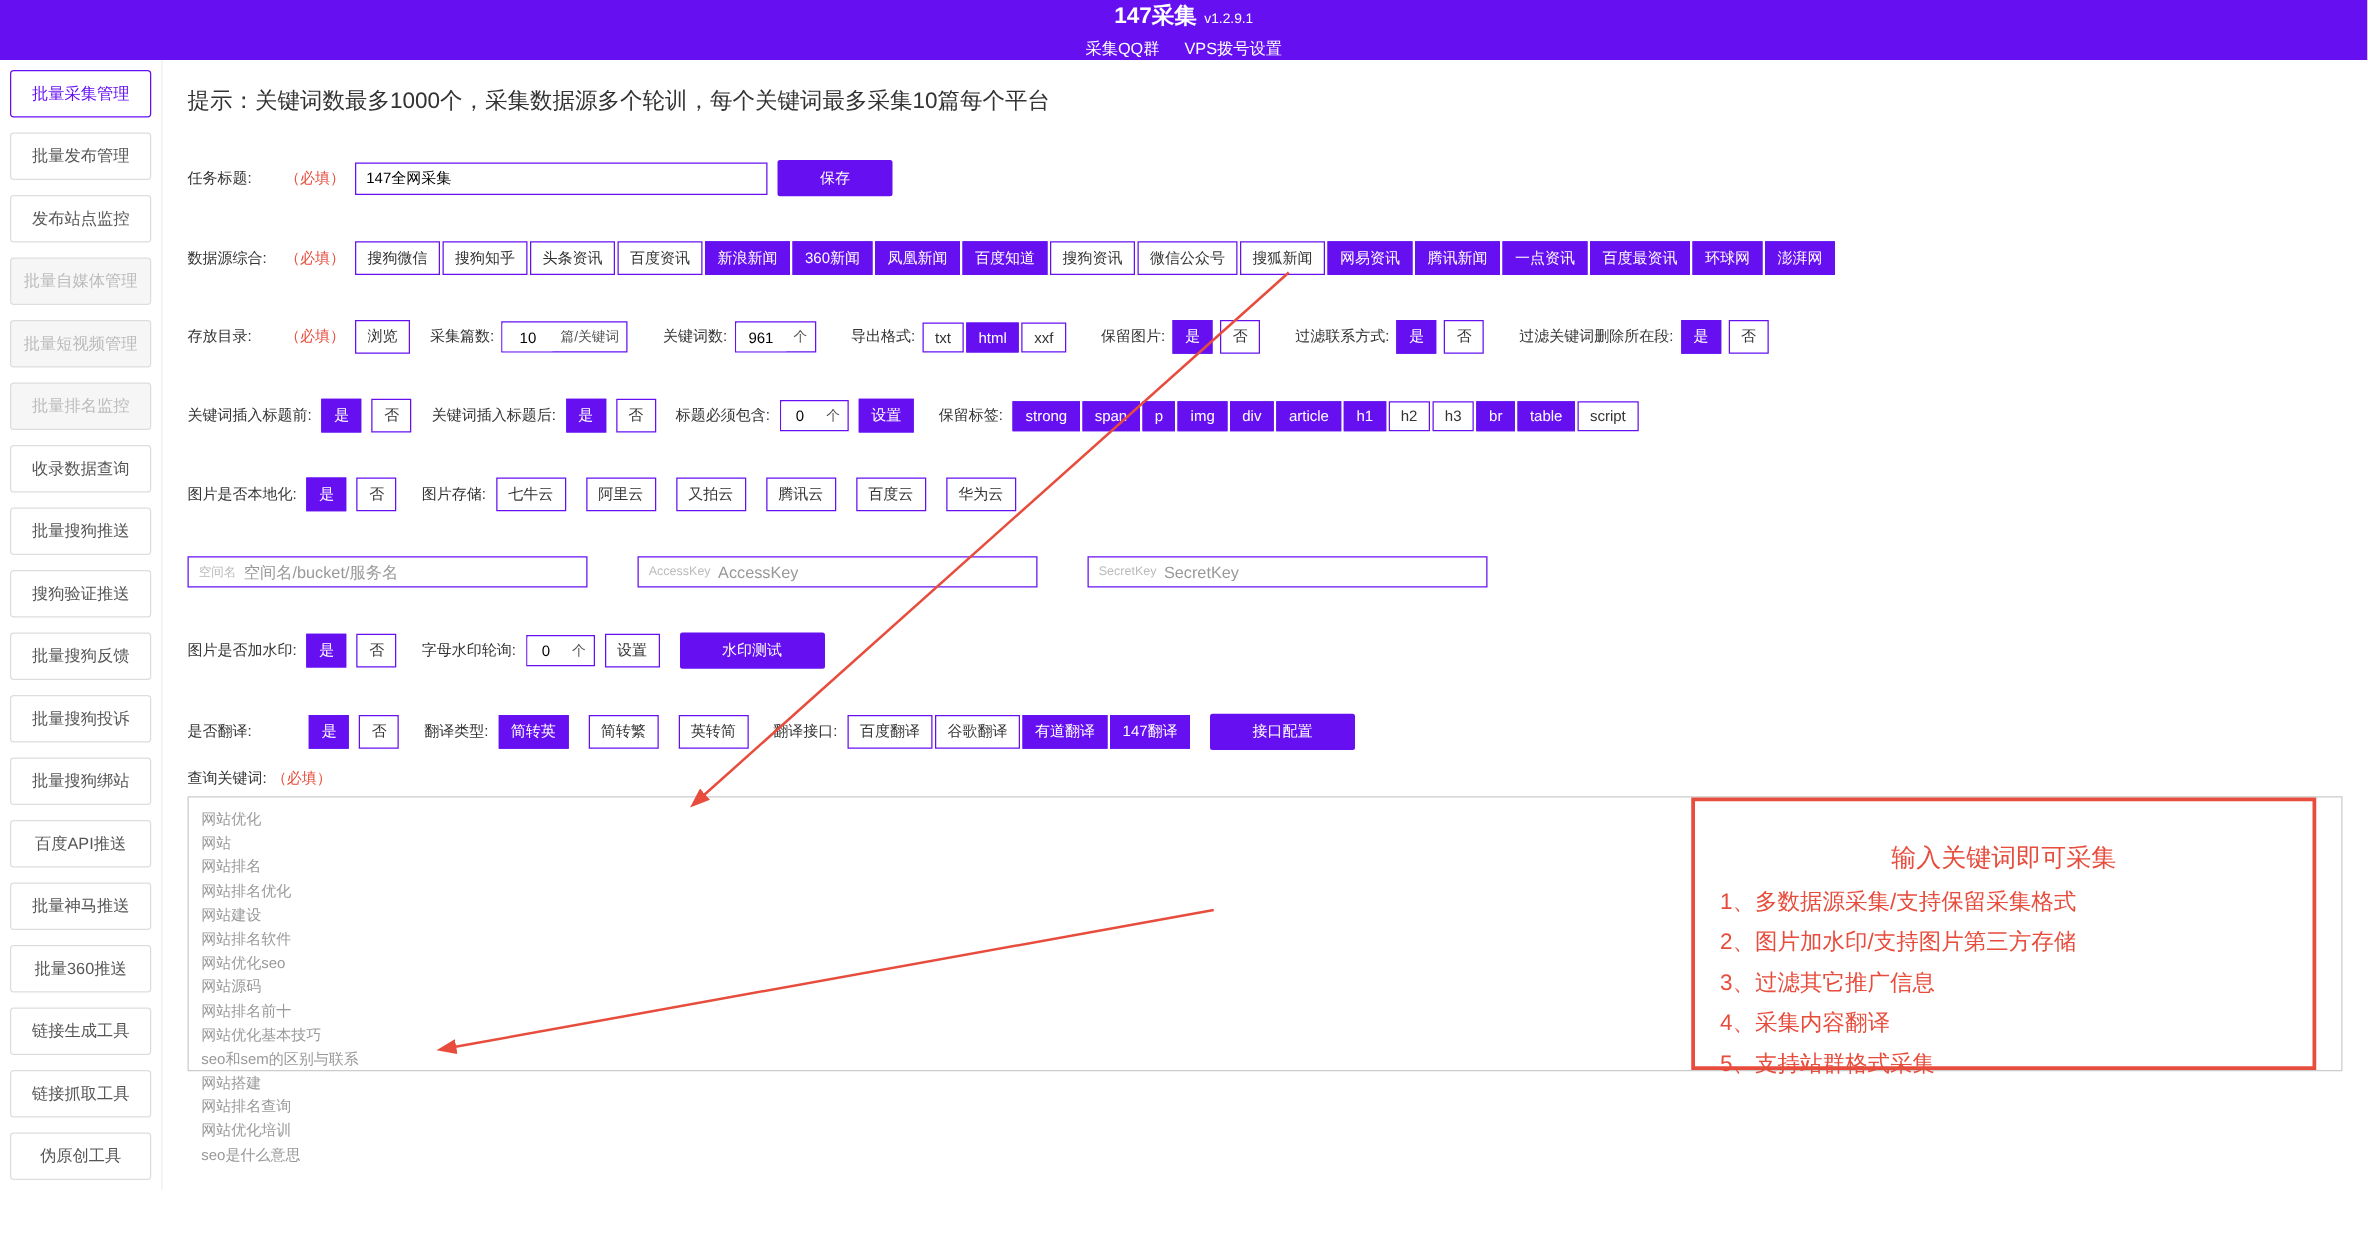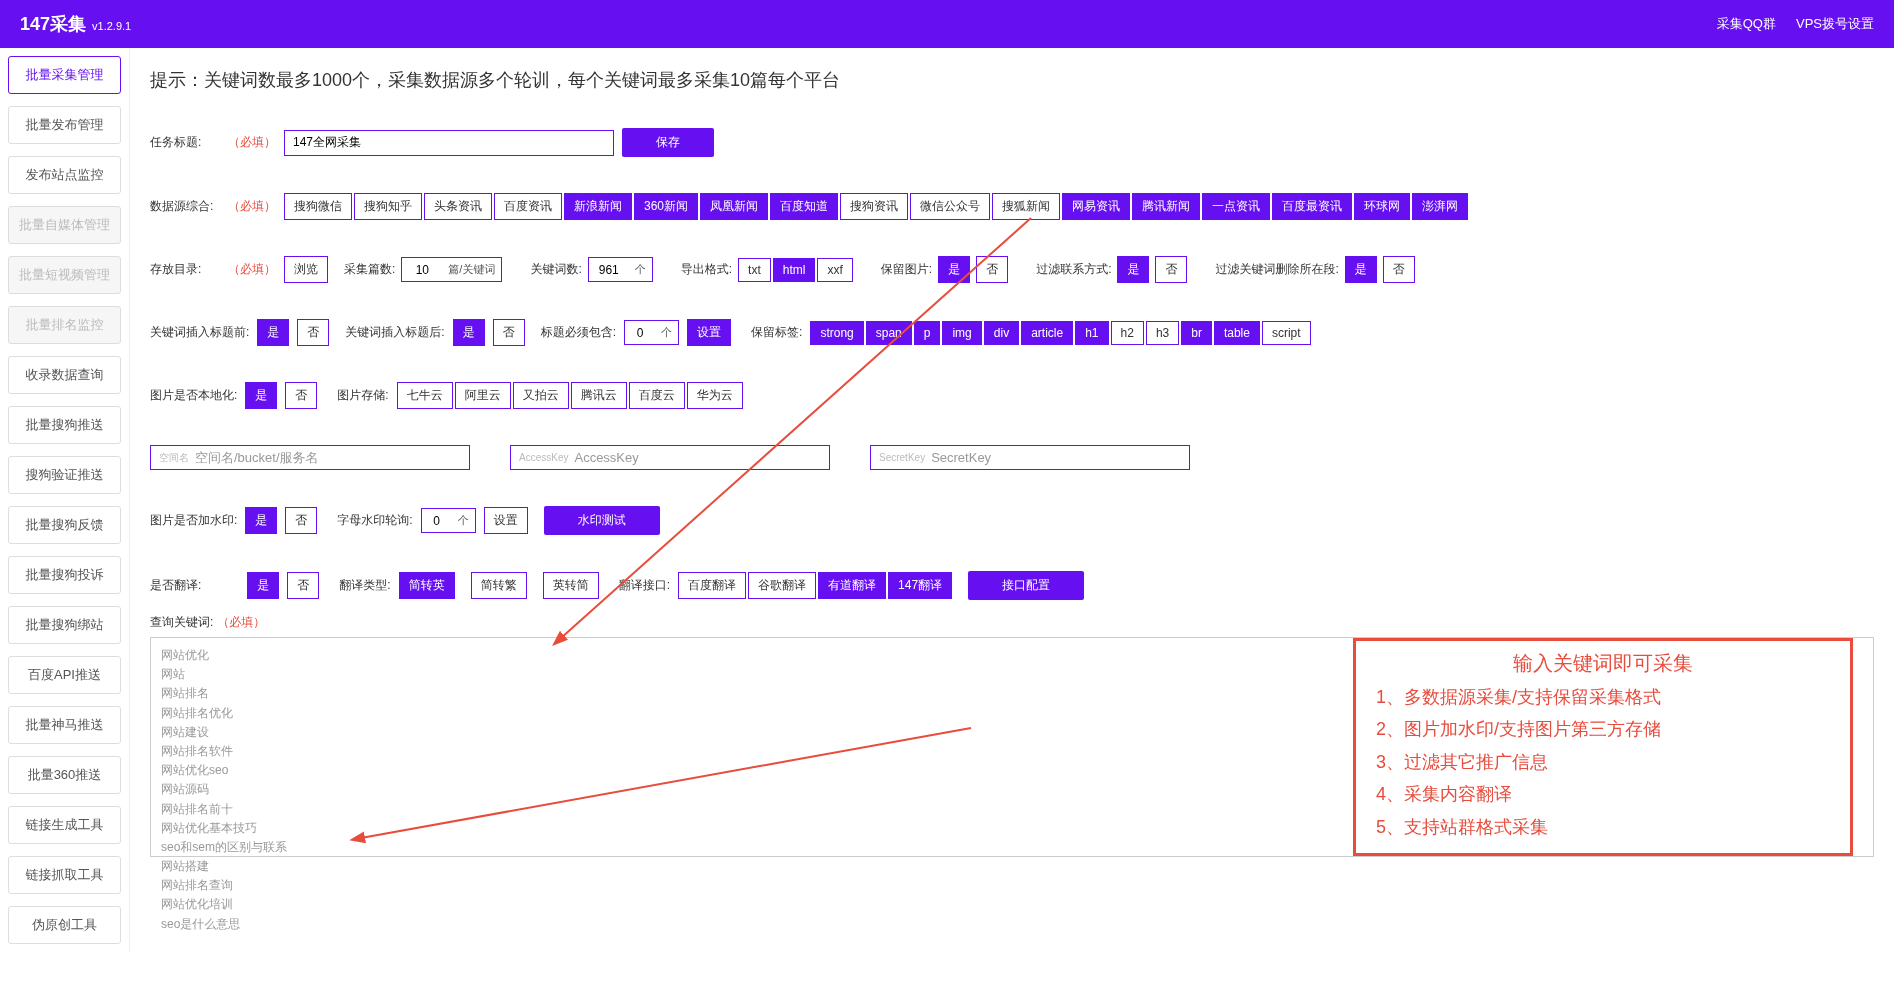--- a/index.html
+++ b/index.html
@@ -1,19 +1,19 @@
 <!DOCTYPE html>
 <html><head>
 <meta charset="utf-8">
 <style>
 * { margin: 0; padding: 0; box-sizing: border-box; }
 body { font-family: "Microsoft YaHei", Arial, sans-serif; font-size: 12px; color: #333; background: #fff; }
 
 
-.header { background: #6610f2; color: #fff; height: 48px; display: flex; align-items: center; justify-content: space-between; padding: 0 20px; }
+.header { background: #6610f2; color: #fff; height: 48px; display: flex; align-items: center; justify-content: space-between; padding: 0 20px; flex-direction: column; }
 .logo { font-size: 18px; font-weight: bold; display: flex; align-items: baseline; gap: 6px; }
 .logo-ver { font-size: 11px; font-weight: normal; }
 .header-links { display: flex; gap: 20px; font-size: 13px; }
 .header-links span { cursor: pointer; }
 
 .container { display: flex; }
 
 
 .sidebar { width: 130px; padding: 8px; display: flex; flex-direction: column; gap: 12px; border-right: 1px solid #eee; }
 .sidebar-item { border: 1px solid #ddd; border-radius: 3px; padding: 9px 6px; text-align: center; font-size: 13px; color: #555; cursor: pointer; background: #fff; }
@@ -41,21 +41,21 @@
 
 .storage-input { border: 1px solid #6610f2; display: flex; align-items: center; width: 320px; padding: 4px 8px; }
 .storage-input .ph { font-size: 10px; color: #bbb; margin-right: 6px; }
 .storage-input input { border: none; outline: none; flex: 1; font-size: 13px; color: #999; }
 
 .section-label { font-size: 12px; margin-bottom: 6px; display: flex; align-items: center; gap: 4px; }
 
 .keywords-box { width: 100%; border: 1px solid #ccc; height: 220px; position: relative; }
 .keywords-content { padding: 8px 10px; font-size: 12px; color: #999; line-height: 1.6; }
 
-.annotation { position: absolute; right: 20px; top: 0; bottom: 0; width: 500px; border: 3px solid #e74c3c; padding: 4px 20px; font-size: 18px; color: #e74c3c; line-height: 1.8; }
+.annotation { position: absolute; right: 20px; top: 0; bottom: 0; width: 500px; border: 3px solid #e74c3c; padding: 28px 20px; font-size: 18px; color: #e74c3c; line-height: 1.8; }
 .annotation-title { text-align: center; font-size: 20px; }
 
 svg.arrow { position: absolute; pointer-events: none; }
 
 .row-gap { margin-right: 20px; display: inline-flex; align-items: center; gap: 6px; }
 </style>
 </head>
 <body>
 
 <div class="header">
@@ -206,21 +206,21 @@
           <span class="tag">script</span>
         </span>
     </div>
 
     <div class="row">
       <span>图片是否本地化:</span>
       <span class="tag active">是</span>
       <span class="tag">否</span>
 
       <span style="margin-left:12px;">图片存储:</span>
-      <span id="img-stores" style="display:flex;gap:2px;align-items:center;">
+      <span id="img-stores" style="display:flex;gap:16px;align-items:center;">
           <span class="tag">七牛云</span>
           <span class="tag">阿里云</span>
           <span class="tag">又拍云</span>
           <span class="tag">腾讯云</span>
           <span class="tag">百度云</span>
           <span class="tag">华为云</span>
         </span>
     </div>
 
     <div class="row" style="gap:40px;">

